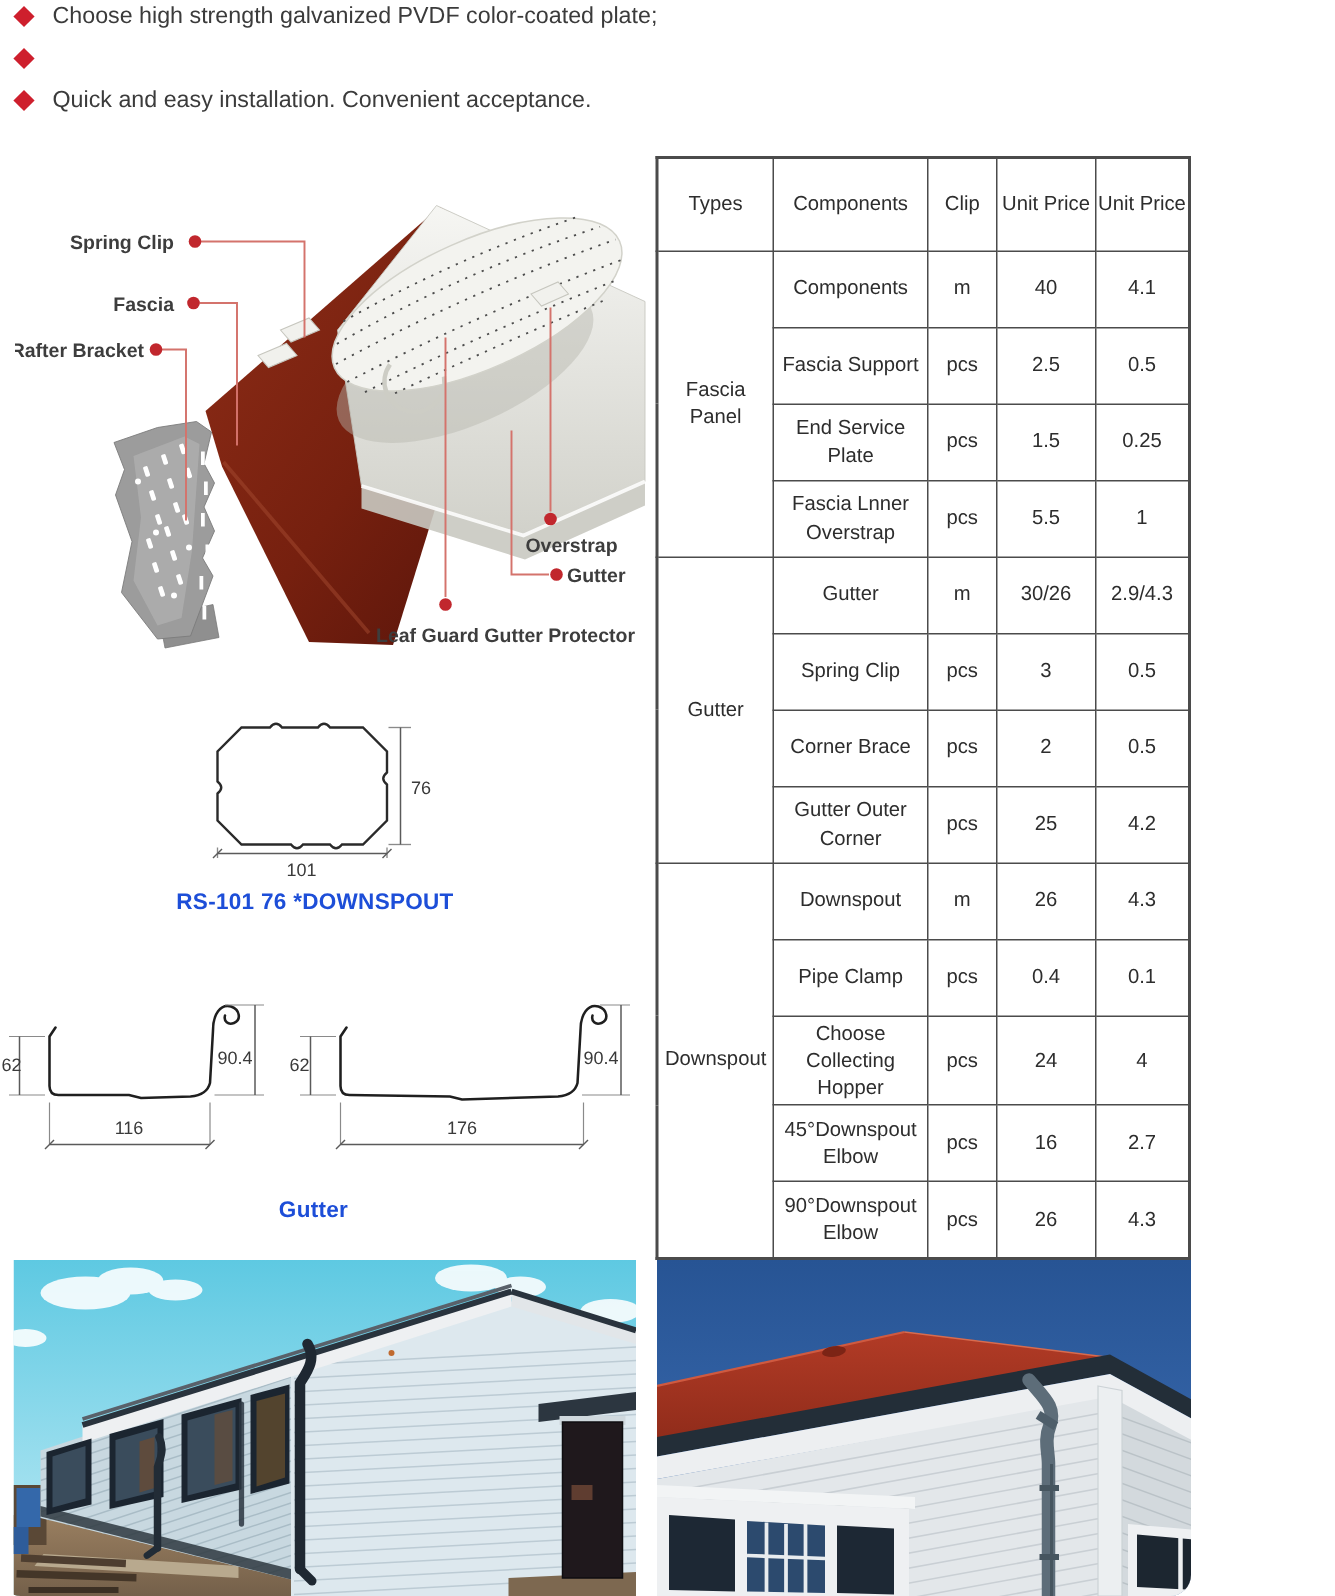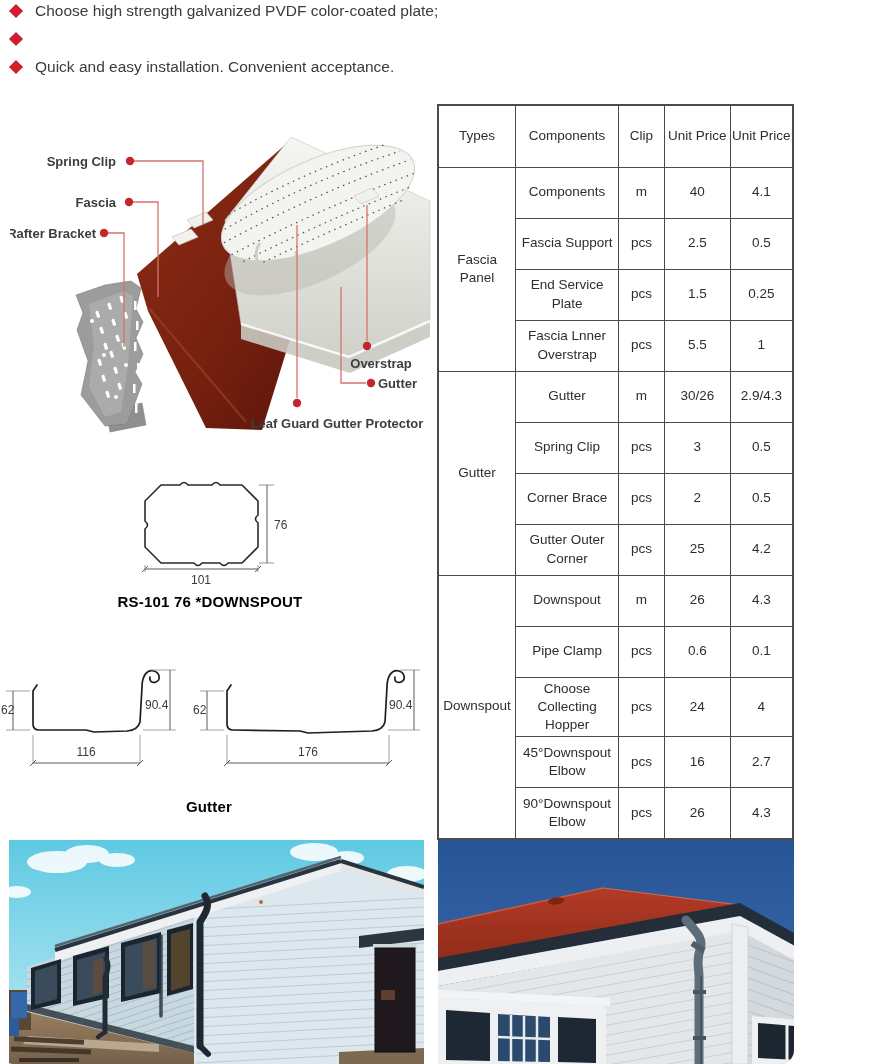--- a/index.html
+++ b/index.html
@@ -11,21 +11,21 @@
   .diamond{width:10px;height:10px;background:#ce1f2d;transform:rotate(45deg);
            margin:0 14px 0 3px;flex:none;}
   
   .tbl{position:absolute;left:437px;top:104px;border-collapse:collapse;table-layout:fixed;
        border:2px solid #4b4b4b;}
   .tbl th,.tbl td{border:1px solid #4b4b4b;text-align:center;vertical-align:middle;
        font-size:13.5px;font-weight:400;color:#2d2d2d;padding:2px 1px;line-height:1.35;}
   .tbl thead tr{height:62px;}
   .tbl tbody tr{height:51px;}
   
-  .cap{position:absolute;font-weight:bold;font-size:15px;color:#000000;text-align:center;
+  .cap{position:absolute;font-weight:bold;font-size:15px;color:#1d4ed8;text-align:center;
        letter-spacing:.2px;}
   .svgabs{position:absolute;}
   svg text{font-family:"Liberation Sans",sans-serif;}
   .dlabel{font-size:13px;font-weight:bold;fill:#3d3d3d;}
   .dim{font-size:12px;fill:#3a3a3a;}
 </style>
 </head>
 <body>
 
 <div class="page">
@@ -278,21 +278,21 @@
       <tr>
         <td rowspan="5">Downspout</td>
         <td>Downspout</td>
         <td>m</td>
         <td>26</td>
         <td>4.3</td>
       </tr>
       <tr>
         <td>Pipe Clamp</td>
         <td>pcs</td>
-        <td>0.6</td>
+        <td>0.4</td>
         <td>0.1</td>
       </tr>
       <tr>
         <td>Choose Collecting Hopper</td>
         <td>pcs</td>
         <td>24</td>
         <td>4</td>
       </tr>
       <tr>
         <td>45°Downspout Elbow</td>

